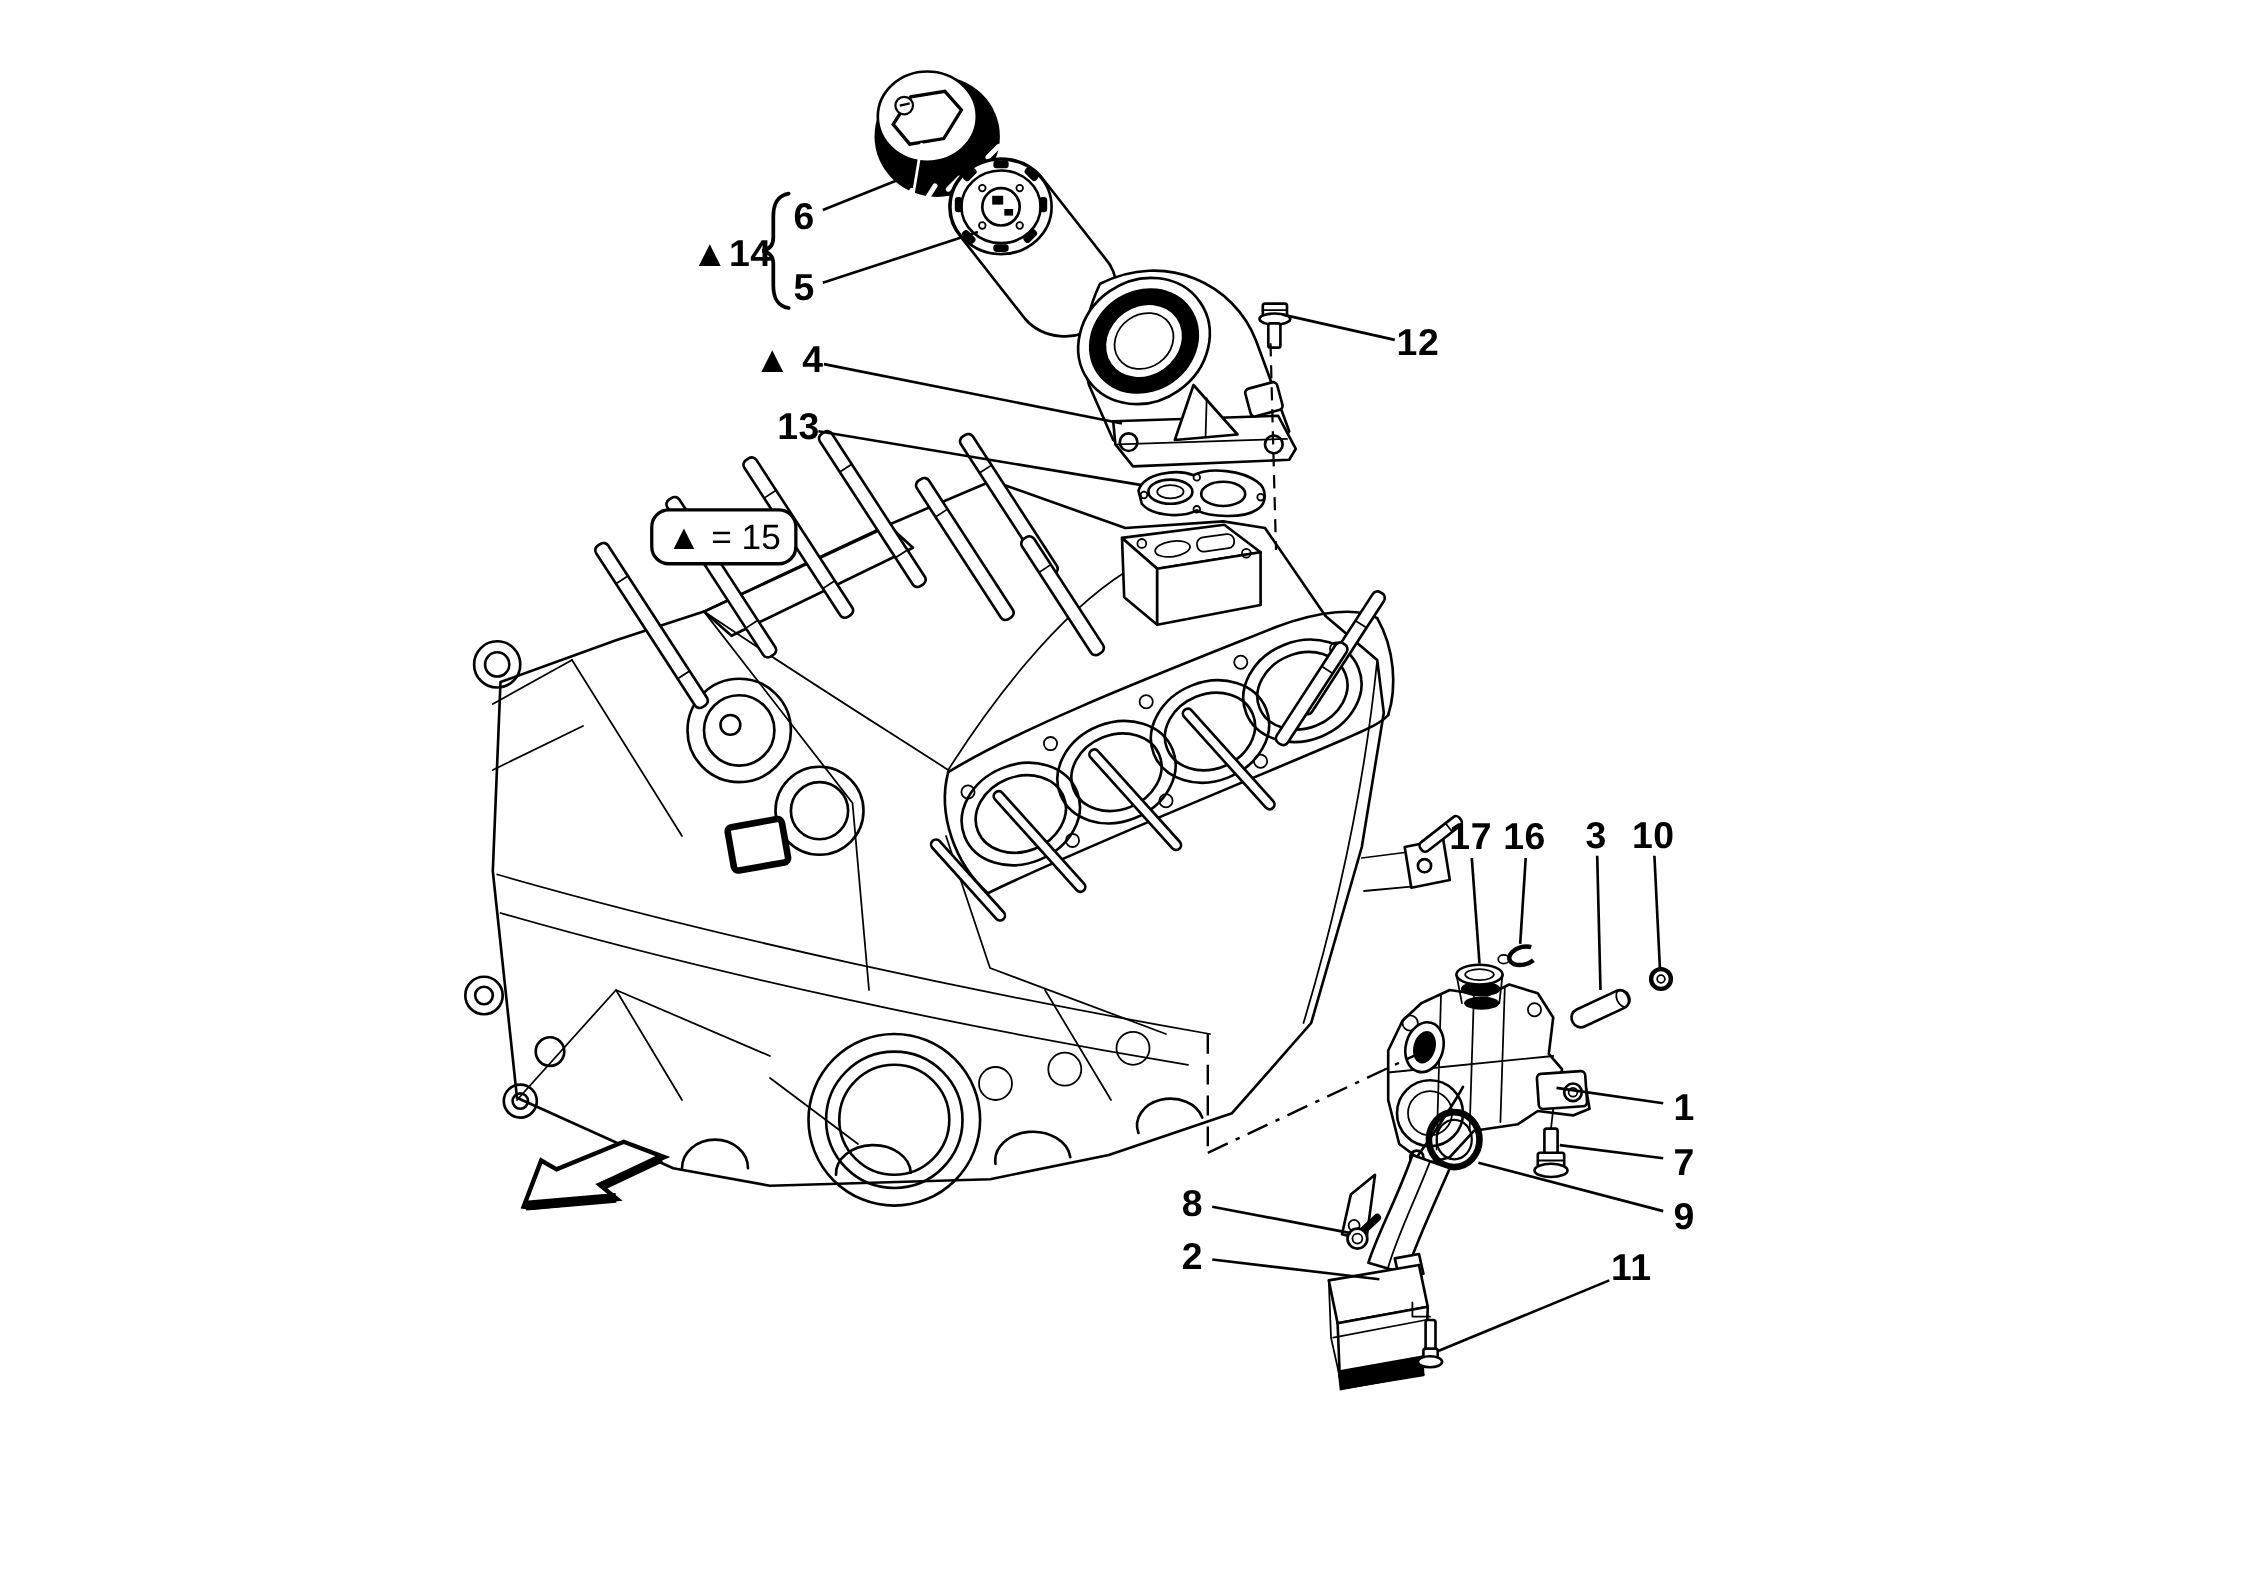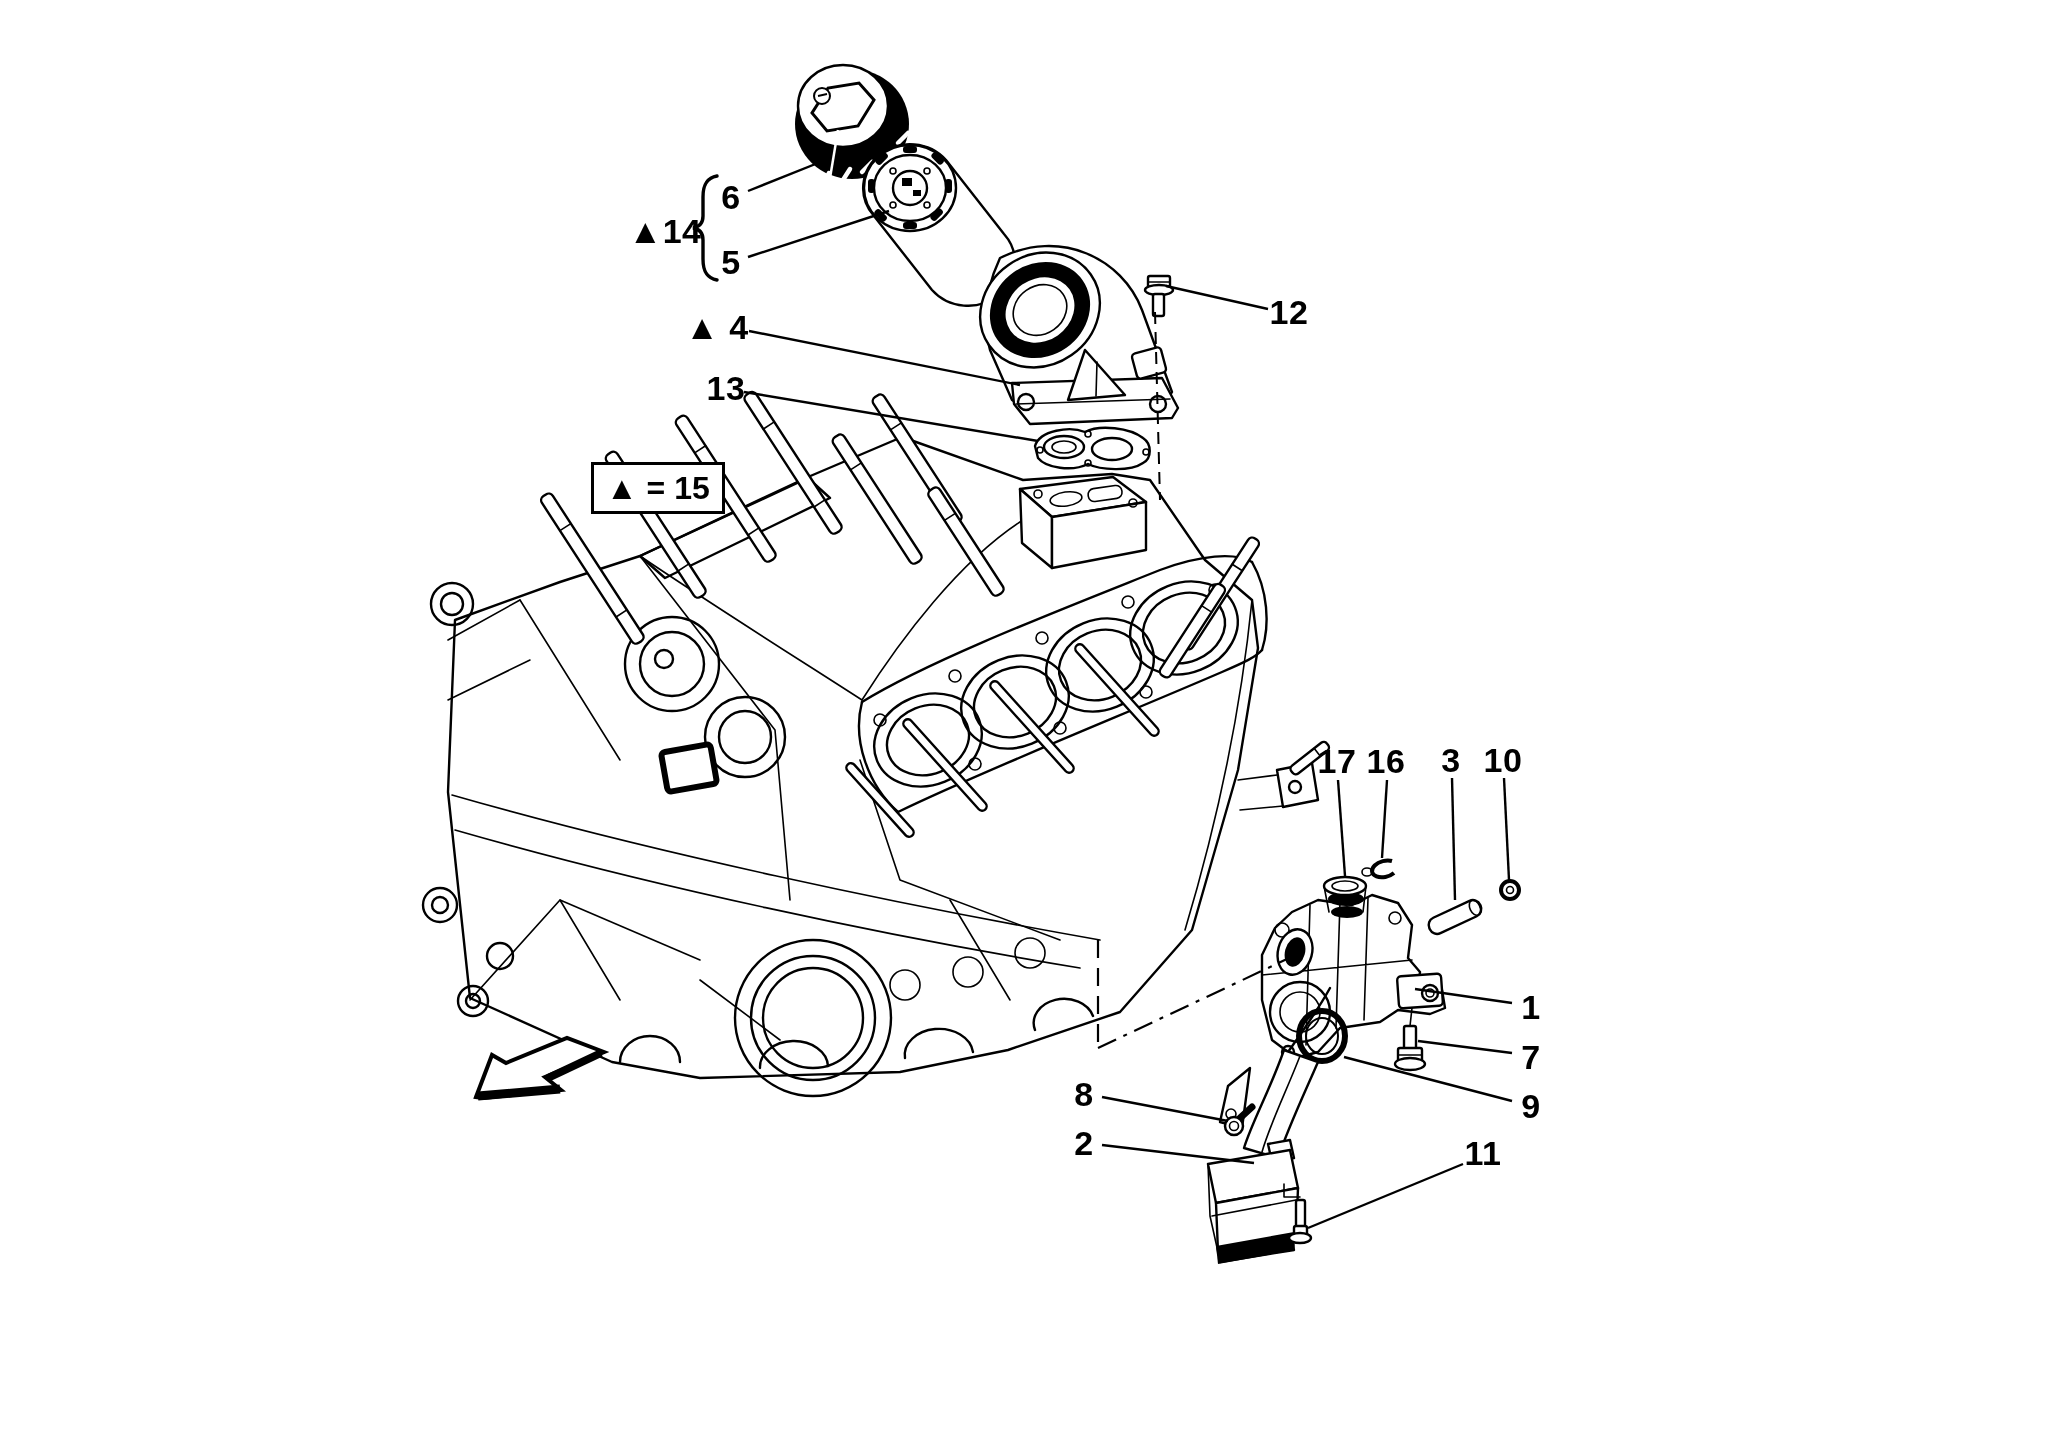--- a/index.html
+++ b/index.html
@@ -3,23 +3,23 @@
 <meta charset="utf-8">
 <style>
   html,body{margin:0;padding:0;background:#ffffff;}
   .stage{position:relative;width:2048px;height:1447px;background:#ffffff;overflow:hidden;
          font-family:"Liberation Sans",sans-serif;}
   .stage svg{position:absolute;left:0;top:0;}
   .callout-text{font-family:"Liberation Sans",sans-serif;font-weight:700;font-size:34px;
                 fill:#000;text-anchor:middle;dominant-baseline:central;letter-spacing:0.5px;}
   .leader{fill:none;stroke:#000;stroke-width:2.4;}
   .legend-box{position:absolute;left:591px;top:462px;min-width:78px;height:42px;
-              border:3.5px solid #000;border-radius:0;background:#fff;
+              border:3.5px solid #000;border-radius:17px;background:#fff;
               display:flex;align-items:center;justify-content:flex-start;
-              padding:2px 12px;font-weight:700;font-size:32px;color:#000;white-space:nowrap;}
+              padding:2px 12px;font-weight:400;font-size:32px;color:#000;white-space:nowrap;}
   
   .ln{fill:none;stroke:#000;stroke-width:2.4;stroke-linejoin:round;stroke-linecap:round;}
   .wh{fill:#ffffff;stroke:#000;stroke-width:2.4;stroke-linejoin:round;}
   .bk{fill:#000;stroke:none;}
   .thin{stroke-width:1.6;}
 </style>
 </head>
 <body>
 
 <div class="stage">

